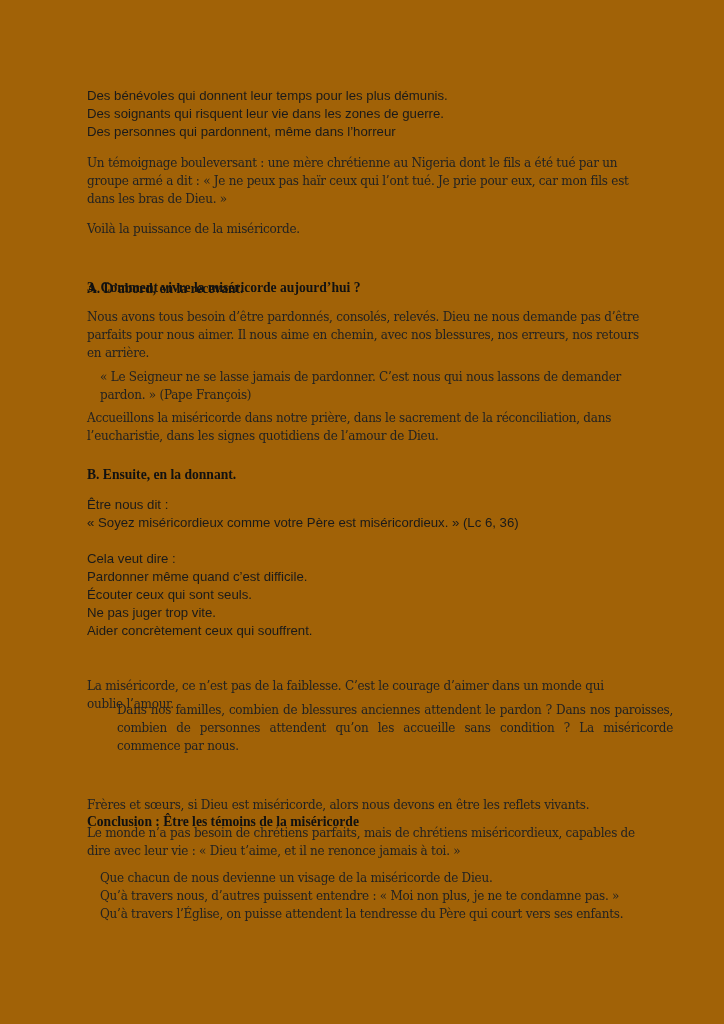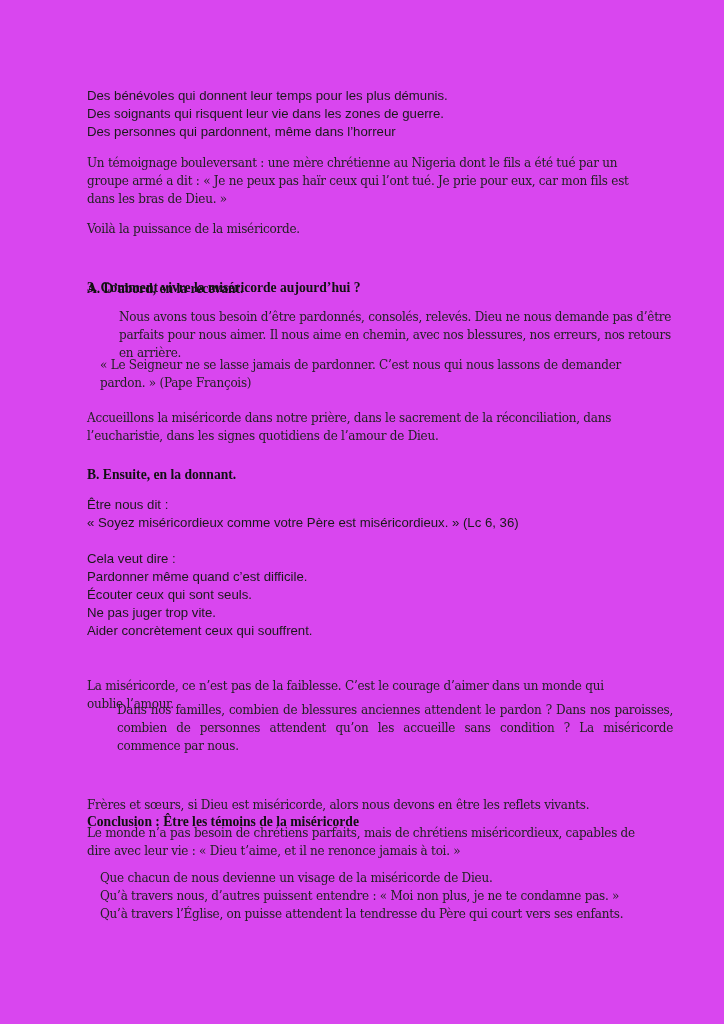--- a/index.html
+++ b/index.html
@@ -6,21 +6,21 @@
     html, body {
       width: 724px;
       height: 1024px;
       background: #ffffff;
       overflow: hidden;
     }
     .page {
       position: relative;
       width: 724px;
       height: 1024px;
-      background: #d946ef;
+      background: #a16207;
       color: #1a1a1a;
     }
     .block {
       position: absolute;
       left: 87px;
       width: 556px;
     }
     .sans {
       font-family: "Liberation Sans", "DejaVu Sans", sans-serif;
       font-size: 13.2px;
@@ -58,23 +58,23 @@
   </div>
 
   <div class="block serif" style="top:154px;">Un témoignage bouleversant : une mère chrétienne au Nigeria dont le fils a été tué par un groupe armé a dit : « Je ne peux pas haïr ceux qui l’ont tué. Je prie pour eux, car mon fils est dans les bras de Dieu. »</div>
 
   <div class="block serif" style="top:220px;">Voilà la puissance de la miséricorde.</div>
 
   <div class="block heading" style="top:247px;margin-top:32px;">3. Comment vivre la miséricorde aujourd’hui ?</div>
 
   <div class="block heading" style="top:280px;">A. D’abord, en la recevant.</div>
 
-  <div class="block serif" style="top:308px;margin-left:32px;">Nous avons tous besoin d’être pardonnés, consolés, relevés. Dieu ne nous demande pas d’être parfaits pour nous aimer. Il nous aime en chemin, avec nos blessures, nos erreurs, nos retours en arrière.</div>
+  <div class="block serif" style="top:308px;">Nous avons tous besoin d’être pardonnés, consolés, relevés. Dieu ne nous demande pas d’être parfaits pour nous aimer. Il nous aime en chemin, avec nos blessures, nos erreurs, nos retours en arrière.</div>
 
-  <div class="block serif indent-quote" style="top:356px;">« Le Seigneur ne se lasse jamais de pardonner. C’est nous qui nous lassons de demander pardon. » (Pape François)</div>
+  <div class="block serif indent-quote" style="top:368px;">« Le Seigneur ne se lasse jamais de pardonner. C’est nous qui nous lassons de demander pardon. » (Pape François)</div>
 
   <div class="block serif" style="top:409px;">Accueillons la miséricorde dans notre prière, dans le sacrement de la réconciliation, dans l’eucharistie, dans les signes quotidiens de l’amour de Dieu.</div>
 
   <div class="block heading" style="top:466px;">B. Ensuite, en la donnant.</div>
 
   <div class="block sans" style="top:496px;">
     <span class="line">Être nous dit :</span>
     <span class="line">« Soyez miséricordieux comme votre Père est miséricordieux. » (Lc 6, 36)</span>
   </div>
 

